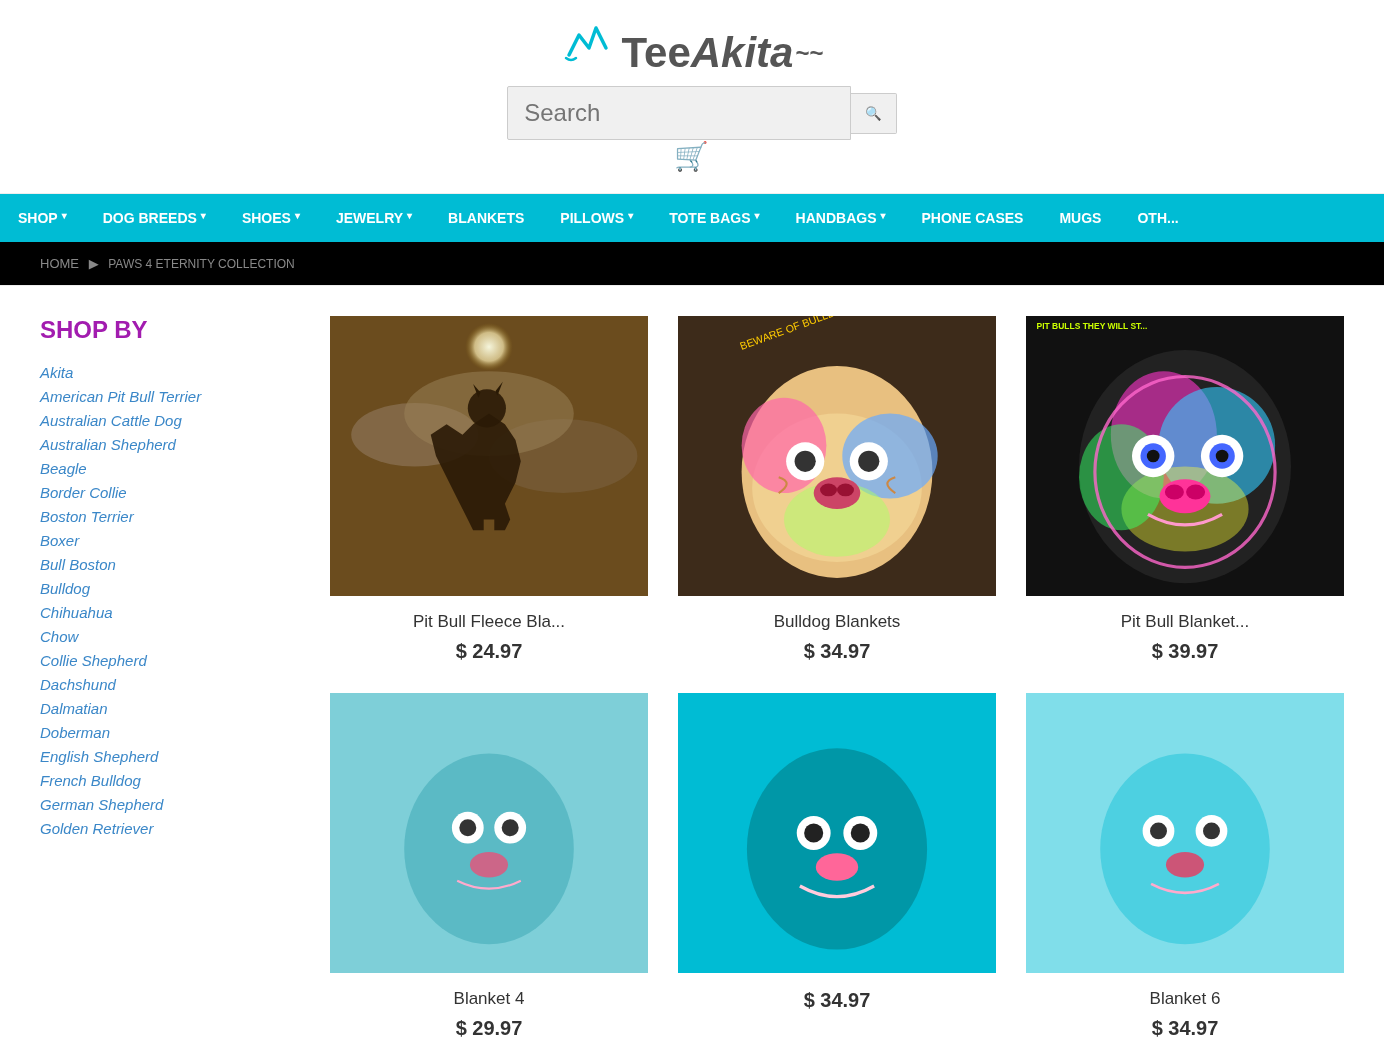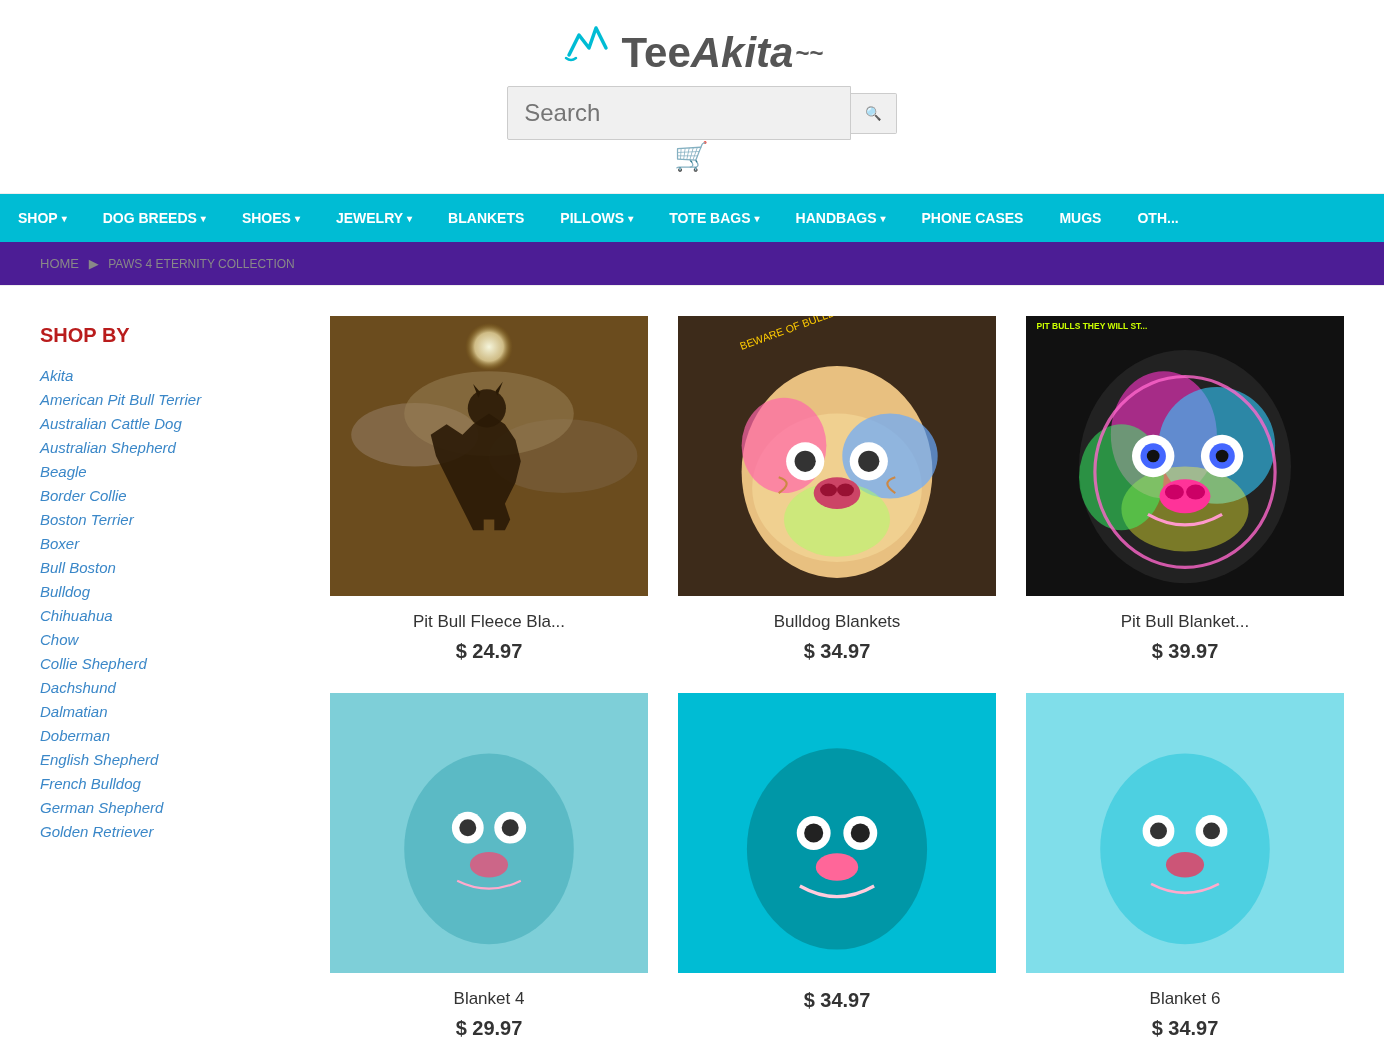--- a/index.html
+++ b/index.html
@@ -83,30 +83,29 @@
     }
     .nav-item {
       color: #fff;
       font-size: 14px;
       font-weight: bold;
       padding: 16px 18px;
       text-transform: uppercase;
       cursor: pointer;
       white-space: nowrap;
       display: flex;
-      align-items: center;
       gap: 4px;
     }
     .nav-item .arrow {
       font-size: 10px;
     }
 
     
     .breadcrumb {
-      background: #4c1d95;
+      background: #000000;
       padding: 14px 40px;
       font-size: 13px;
       color: #888;
       border-bottom: 1px solid #eee;
     }
     .breadcrumb a {
       color: #888;
       text-decoration: none;
     }
     .breadcrumb .sep {
@@ -126,26 +125,25 @@
       gap: 30px;
       background: #fff;
     }
 
     
     .sidebar {
       width: 260px;
       flex-shrink: 0;
     }
     .sidebar-title {
-      font-size: 20px;
+      font-size: 24px;
       font-weight: bold;
-      color: #b91c1c;
+      color: #a21caf;
       margin-bottom: 20px;
       text-transform: uppercase;
-      margin-top: 8px;
     }
     .sidebar-list {
       list-style: none;
       font-style: italic;
     }
     .sidebar-list li {
       margin-bottom: 6px;
     }
     .sidebar-list li a {
       color: #3a87c8;

